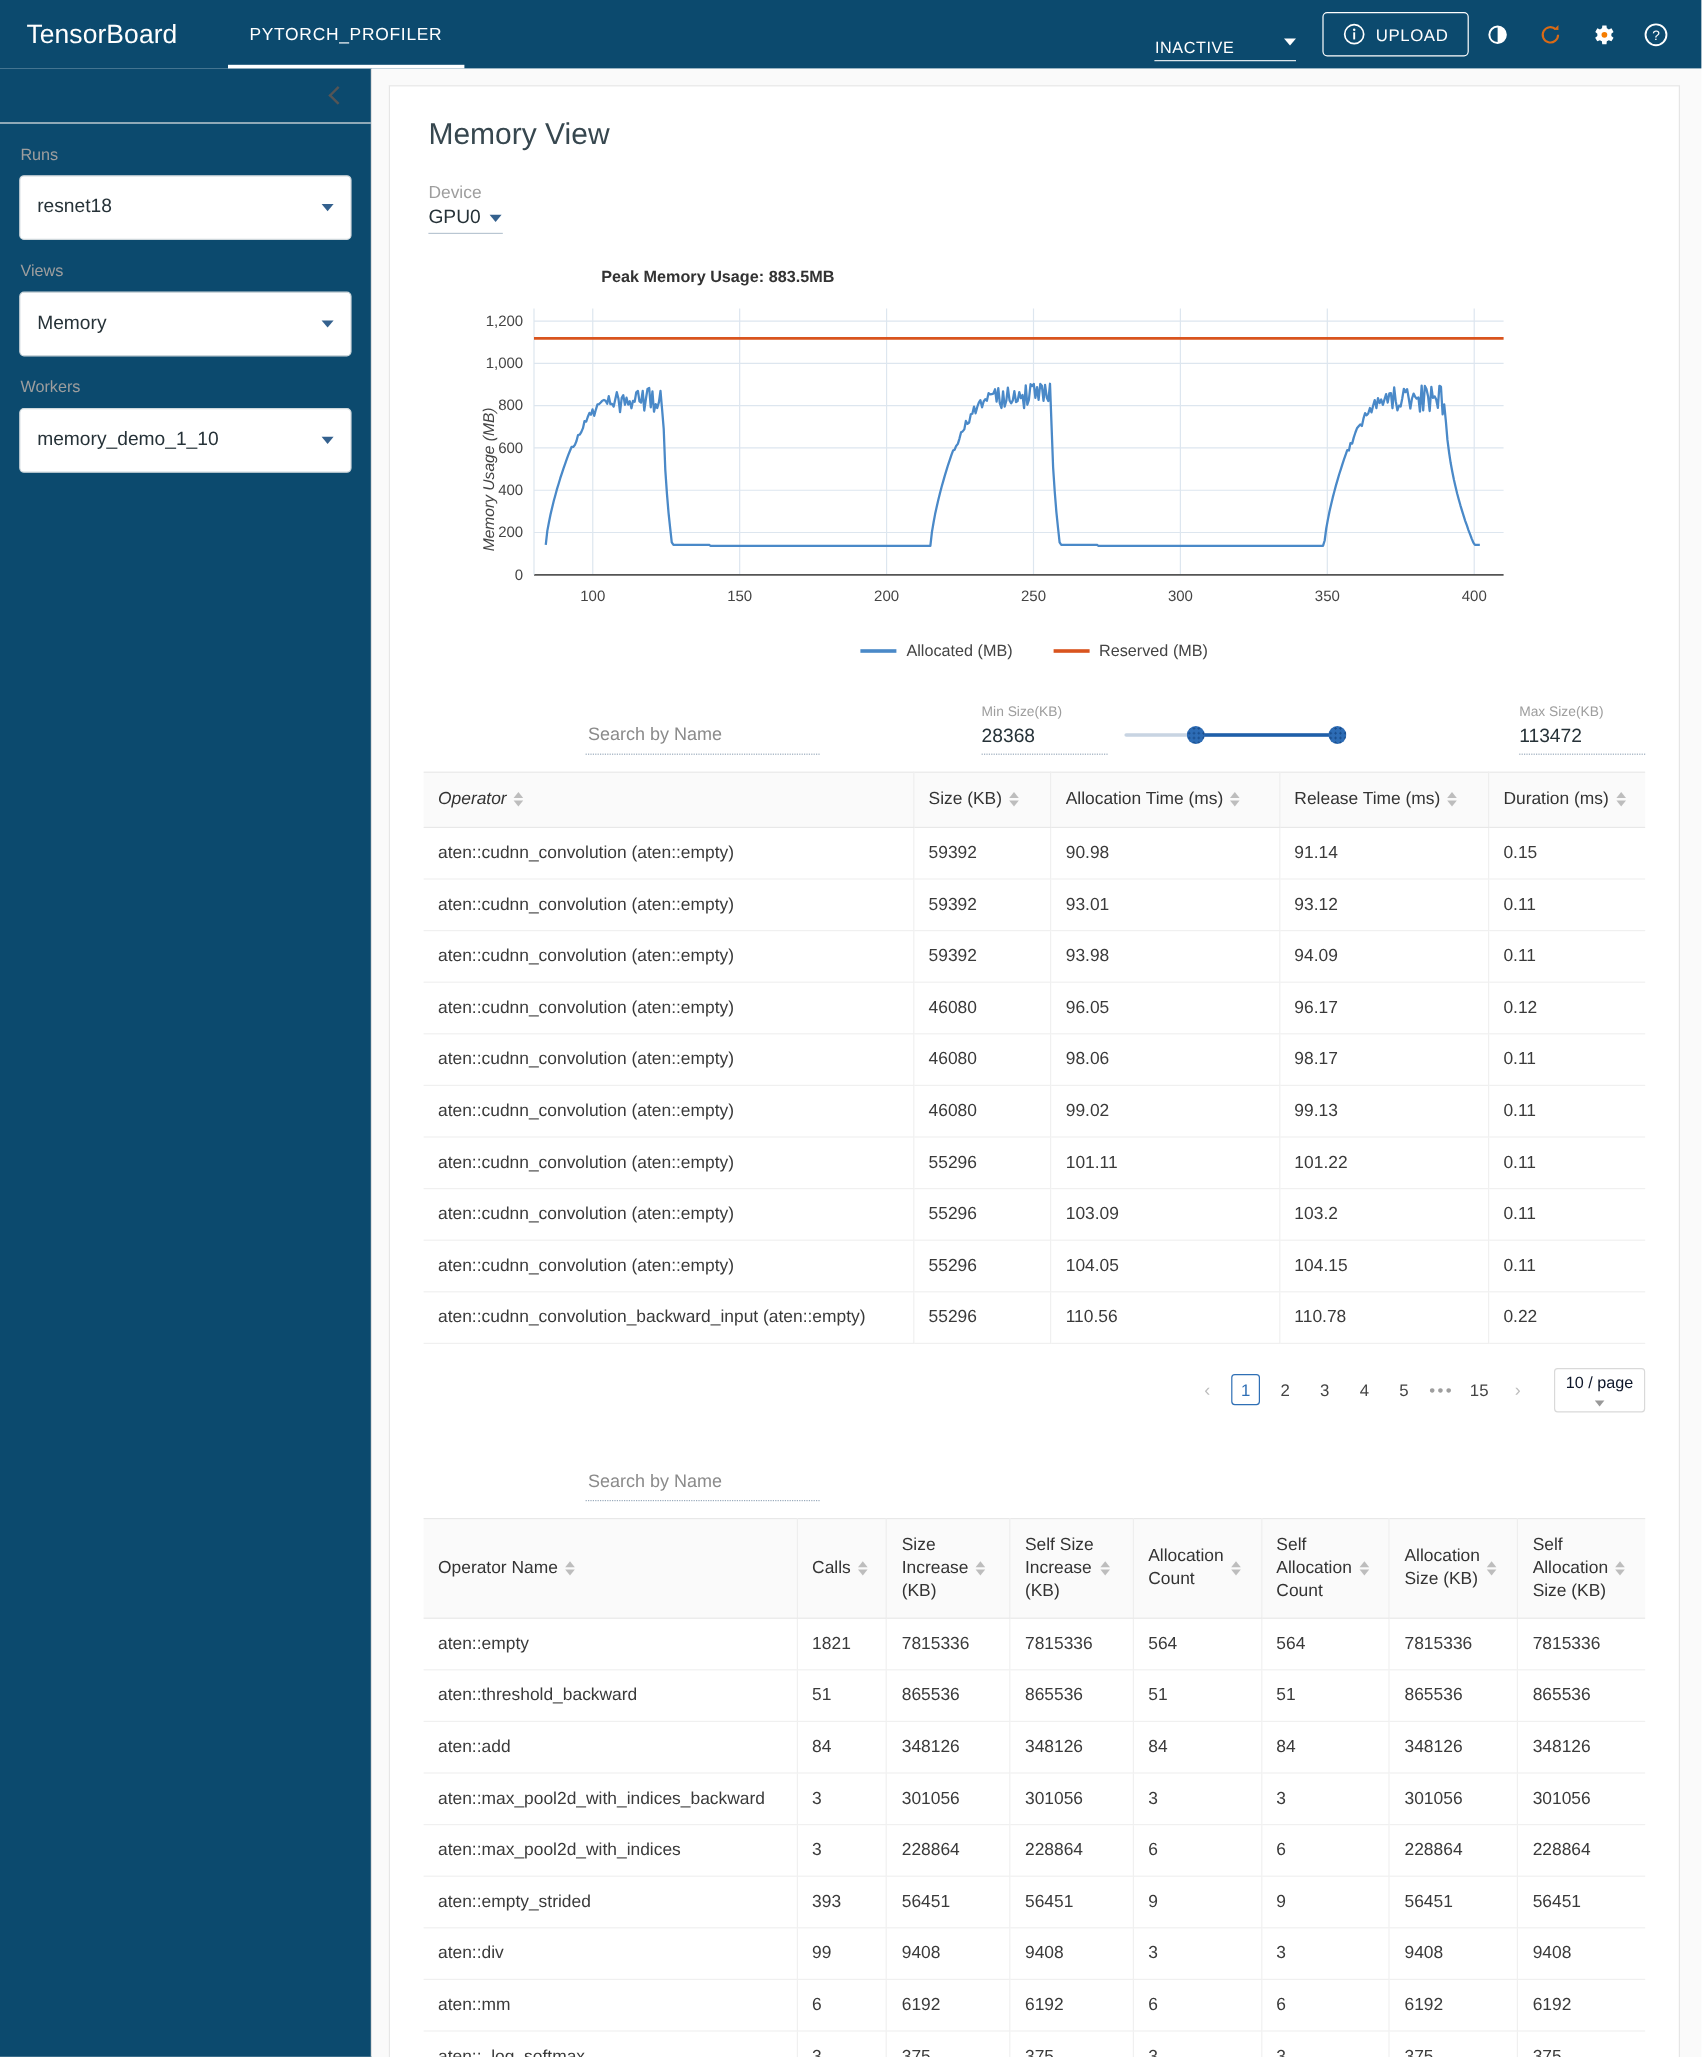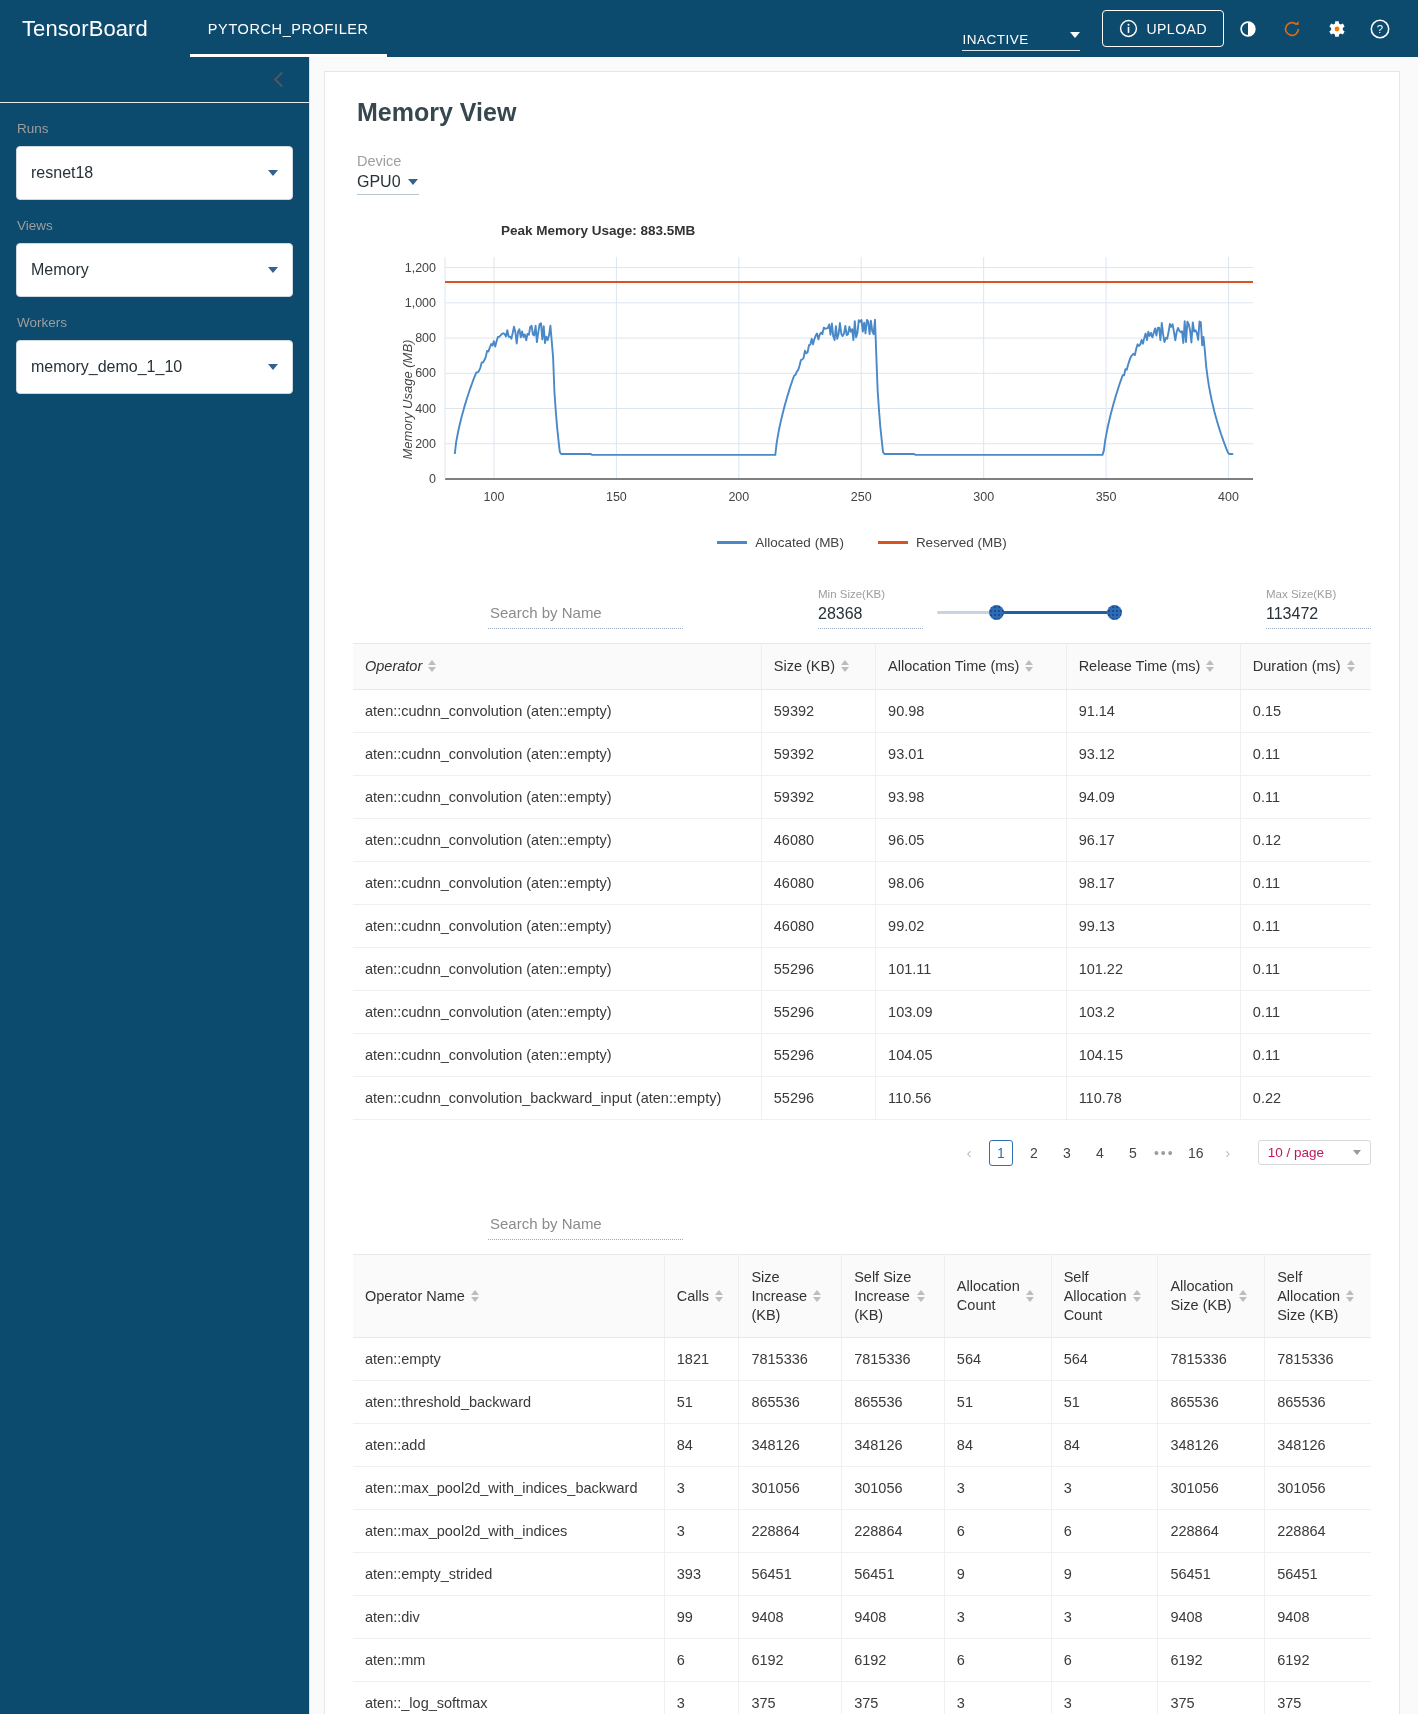--- a/index.html
+++ b/index.html
@@ -127,21 +127,21 @@
     padding: 14px 18px 20px 14px;
     min-height: 1657px;
   }
   .card {
     background: #fff;
     border: 1px solid #e6e6e6;
     min-height: 1620px;
     padding: 22px 28px 30px 28px;
   }
   .page-title {
-    font-size: 25px; color: #37474f; font-weight: 700;
+    font-size: 25px; color: #37474f; font-weight: 400;
     margin: 4px 0 26px 4px;
   }
   .device-block { margin-left: 4px; margin-bottom: 6px; }
   .device-label { font-size: 14.5px; color: #9e9e9e; margin-bottom: 4px; }
   .device-select {
     display: inline-flex; align-items: center; gap: 7px;
     font-size: 16px; color: #263238;
     border-bottom: 1px solid #b9c6d2;
     padding-bottom: 3px; min-width: 62px;
     cursor: pointer;
@@ -280,22 +280,22 @@
     display: flex; align-items: center; justify-content: center;
     cursor: pointer; color: #444; padding: 0 3px;
   }
   .pg-num.active {
     border: 1px solid #2f6fb5; border-radius: 3px; color: #2f6fb5;
   }
   .pg-ellipsis { color: #9e9e9e; letter-spacing: 2px; }
   .pg-size {
     margin-left: 10px;
     border: 1px solid #d9d9d9; border-radius: 3px;
-    padding: 4px 9px; display: flex; align-items: center; gap: 29px;
-    cursor: pointer; font-size: 13.5px; color: #be185d;
+    padding: 4px 9px; display: flex; align-items: center; gap: 7px;
+    cursor: pointer; font-size: 13.5px; color: #0f172a; flex-direction: column;
   }
   .pg-size .sel-caret {
     width: 0; height: 0;
     border-left: 4px solid transparent;
     border-right: 4px solid transparent;
     border-top: 5px solid #999;
   }
   .search-row2 { margin-top: 48px; padding-left: 135px; }
 </style>
 </head>
@@ -548,21 +548,21 @@
       <div class="pager">
         <div class="pg-arrow">‹</div>
         <div id="pager-nums" style="display:flex;align-items:center;gap:9px;">
             <div class="pg-num active">1</div>
             <div class="pg-num">2</div>
             <div class="pg-num">3</div>
             <div class="pg-num">4</div>
             <div class="pg-num">5</div>
           </div>
         <div class="pg-ellipsis">•••</div>
-        <div class="pg-num">16</div>
+        <div class="pg-num">15</div>
         <div class="pg-arrow">›</div>
         <div class="pg-size">
           <span>10 / page</span>
           <span class="sel-caret"></span>
         </div>
       </div>
 
       <div class="search-row2">
         <div class="search-field">
           <input type="text" placeholder="Search by Name" style="">

